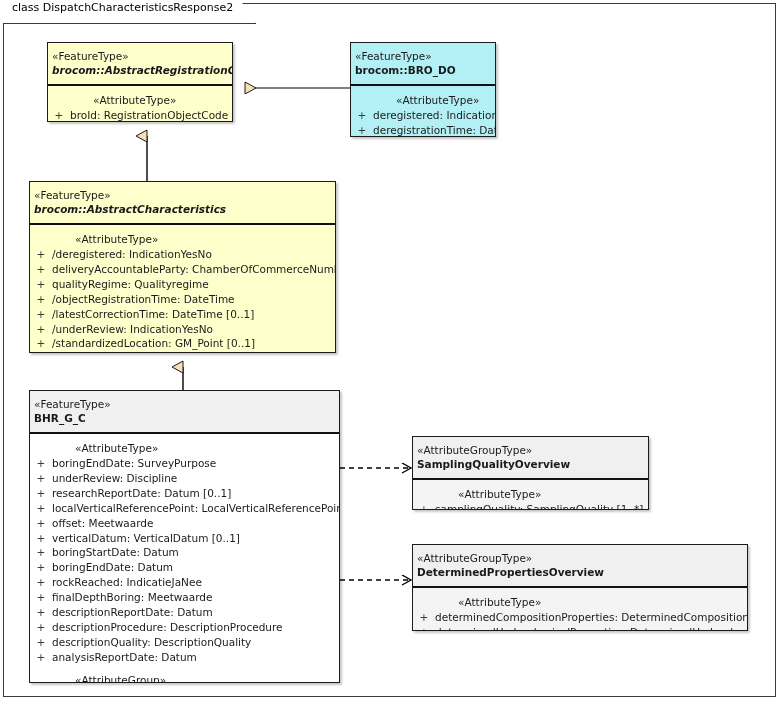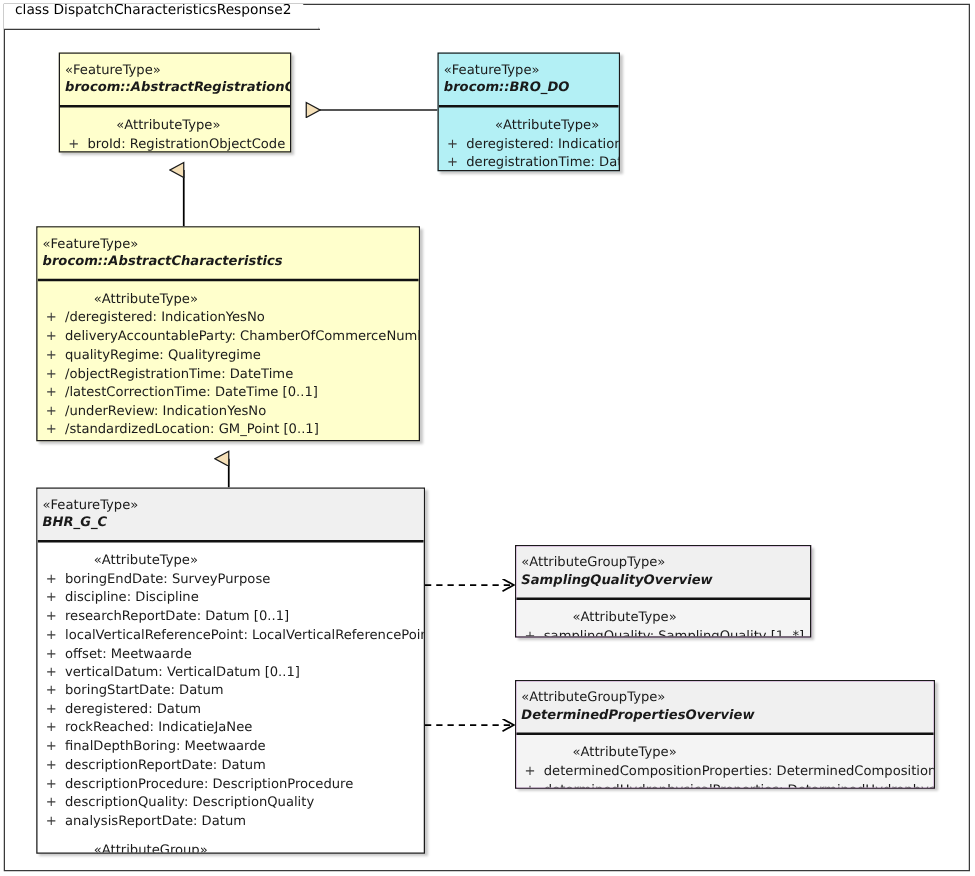--- a/index.html
+++ b/index.html
@@ -72,21 +72,20 @@
     display: block;
     font-size: 10.5px;
     color: #1a1a1a;
     white-space: nowrap;
   }
   .cls-name {
     display: block;
     font-size: 10.5px;
     font-weight: bold;
     white-space: nowrap;
-    font-style: italic;
   }
   .cls-name.abstract {
     font-style: italic;
   }
   .uml-body {
     box-sizing: border-box;
     padding: 7px 4px 7px 0;
   }
   .group-label {
     padding: 1px 0 2px 13px;
@@ -253,21 +252,21 @@
       <span class="cls-name">BHR_G_C</span>
     </div>
     <div class="uml-body">
       <div class="group-label">«AttributeType»</div>
       <div class="attr-row">
         <span class="attr-vis">+</span>
         <span class="attr-text">boringEndDate: SurveyPurpose</span>
       </div>
       <div class="attr-row">
         <span class="attr-vis">+</span>
-        <span class="attr-text">discipline: Discipline</span>
+        <span class="attr-text">underReview: Discipline</span>
       </div>
       <div class="attr-row">
         <span class="attr-vis">+</span>
         <span class="attr-text">researchReportDate: Datum [0..1]</span>
       </div>
       <div class="attr-row">
         <span class="attr-vis">+</span>
         <span class="attr-text">localVerticalReferencePoint: LocalVerticalReferencePoint [0..1]</span>
       </div>
       <div class="attr-row">
@@ -277,21 +276,21 @@
       <div class="attr-row">
         <span class="attr-vis">+</span>
         <span class="attr-text">verticalDatum: VerticalDatum [0..1]</span>
       </div>
       <div class="attr-row">
         <span class="attr-vis">+</span>
         <span class="attr-text">boringStartDate: Datum</span>
       </div>
       <div class="attr-row">
         <span class="attr-vis">+</span>
-        <span class="attr-text">deregistered: Datum</span>
+        <span class="attr-text">boringEndDate: Datum</span>
       </div>
       <div class="attr-row">
         <span class="attr-vis">+</span>
         <span class="attr-text">rockReached: IndicatieJaNee</span>
       </div>
       <div class="attr-row">
         <span class="attr-vis">+</span>
         <span class="attr-text">finalDepthBoring: Meetwaarde</span>
       </div>
       <div class="attr-row">

